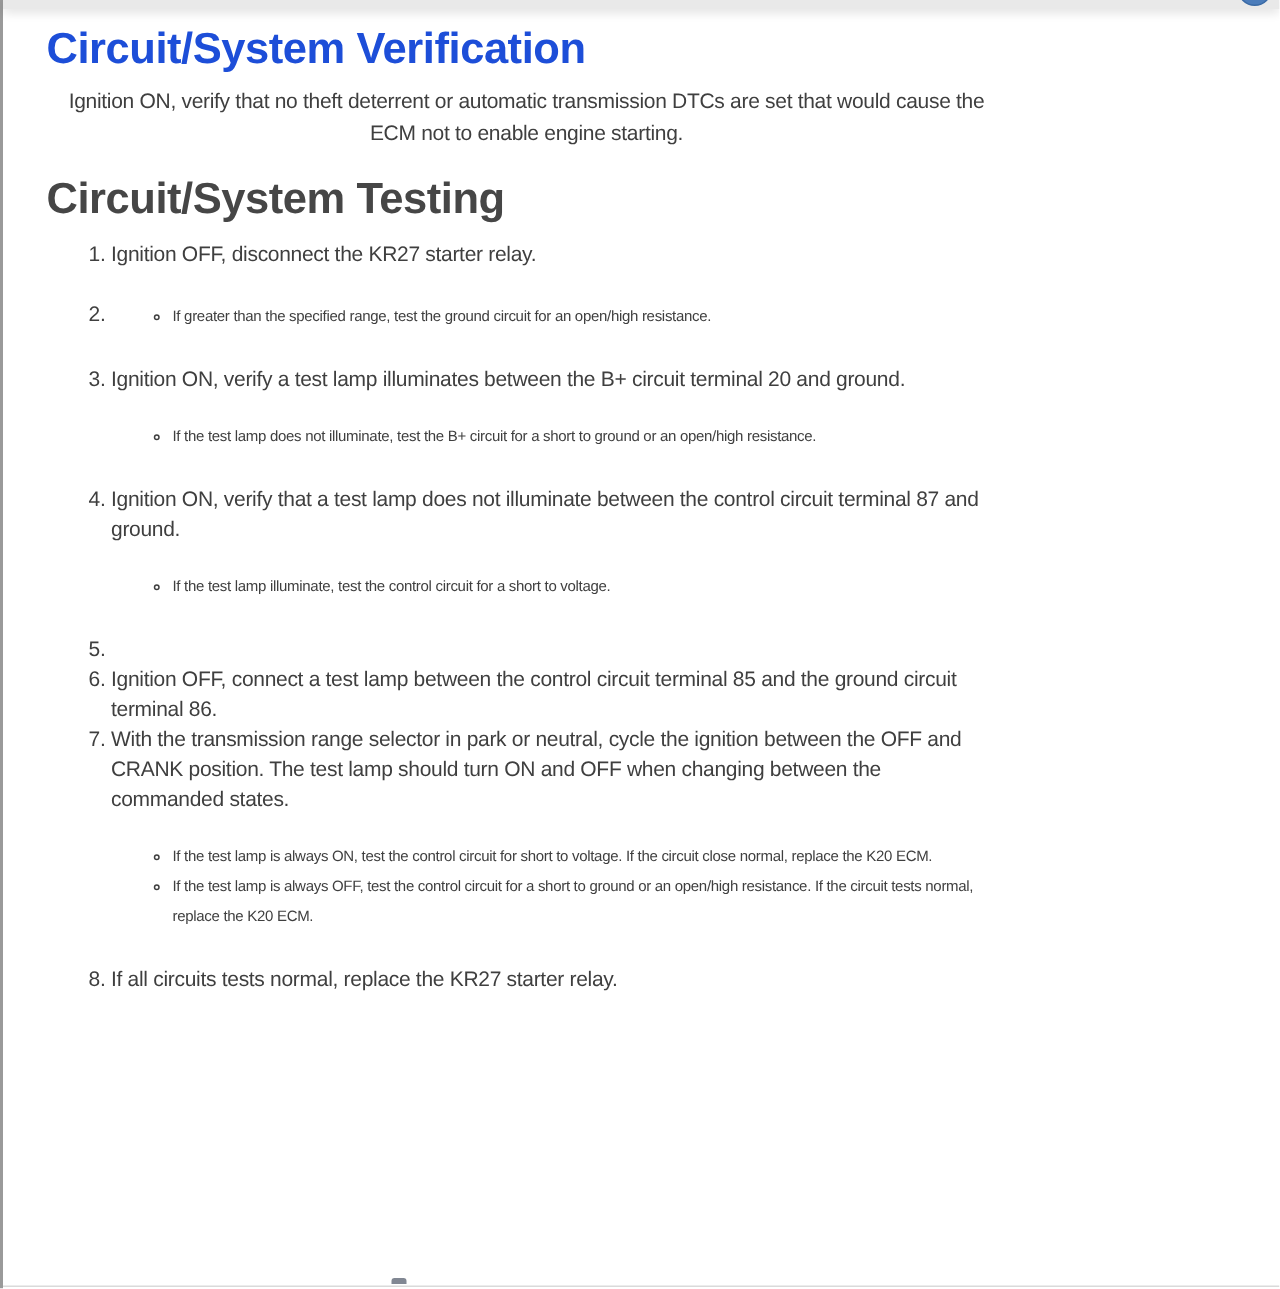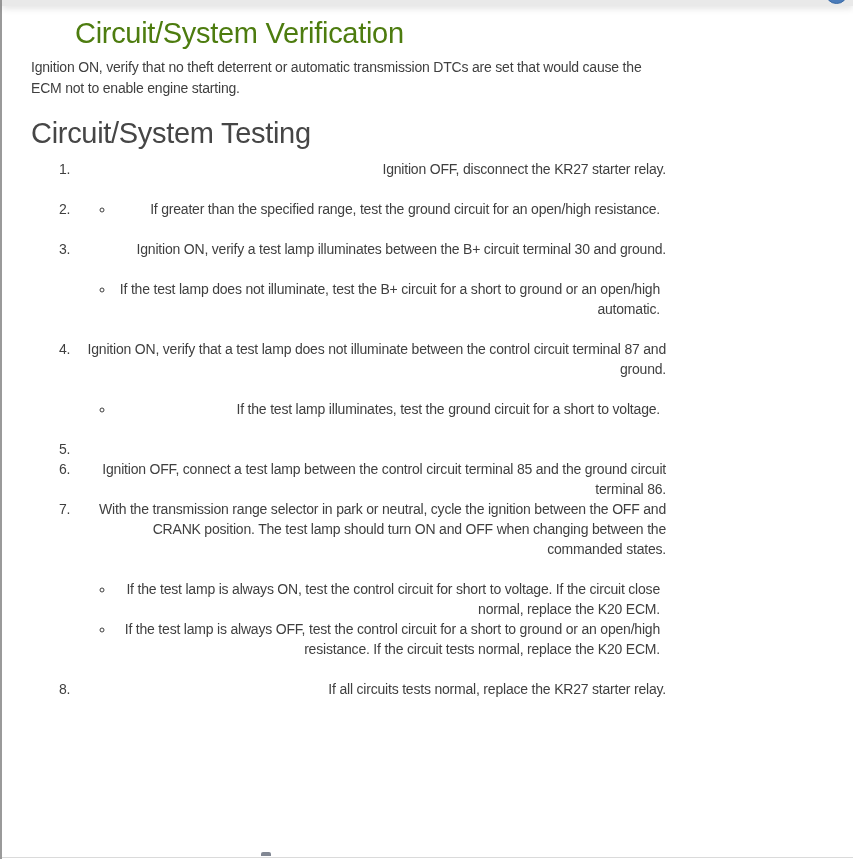--- a/index.html
+++ b/index.html
@@ -37,59 +37,58 @@
     cursor: pointer;
   }
   .content {
     position: relative;
     padding: 16px 0 0 29px;
     z-index: 1;
   }
   h1.section-title {
     font-size: 29px;
     line-height: 34px;
-    font-weight: 400;
-    color: #4d7c0f;
+    font-weight: 700;
+    color: #1d4ed8;
     letter-spacing: -0.3px;
-    margin-left: 44px;
   }
   p.intro {
     margin-top: 7px;
     width: 640px;
     font-size: 14px;
     line-height: 21px;
     letter-spacing: -0.2px;
+    text-align: center;
   }
   h2.section-title {
     margin-top: 17px;
     font-size: 29px;
     line-height: 34px;
-    font-weight: 400;
+    font-weight: 700;
     color: #464646;
     letter-spacing: -0.3px;
   }
   ol.steps {
     margin-top: 9px;
     padding-left: 43px;
     list-style: decimal;
   }
   ol.steps > li {
     font-size: 14px;
     line-height: 20px;
     letter-spacing: -0.2px;
     width: 592px;
-    text-align: right;
   }
   ul.substeps {
     margin: 20px 0 20px 0;
     padding-left: 41px;
     list-style: circle;
   }
   ul.substeps > li {
-    font-size: 14px;
+    font-size: 10px;
     line-height: 20px;
     letter-spacing: -0.2px;
     width: 545px;
   }
   .bottom-divider {
     position: absolute;
     left: 0; right: 0;
     top: 857px;
     height: 1px;
     background: #dadada;
@@ -128,30 +127,30 @@
         <span>Ignition OFF, disconnect the KR27 starter relay.</span>
       </li>
 
       <li>
         <ul class="substeps">
           <li>If greater than the specified range, test the ground circuit for an open/high resistance.</li>
         </ul>
       </li>
 
       <li>
-        <span>Ignition ON, verify a test lamp illuminates between the B+ circuit terminal 30 and ground.</span>
+        <span>Ignition ON, verify a test lamp illuminates between the B+ circuit terminal 20 and ground.</span>
         <ul class="substeps">
-          <li>If the test lamp does not illuminate, test the B+ circuit for a short to ground or an open/high automatic.</li>
+          <li>If the test lamp does not illuminate, test the B+ circuit for a short to ground or an open/high resistance.</li>
         </ul>
       </li>
 
       <li>
         <span>Ignition ON, verify that a test lamp does not illuminate between the control circuit terminal 87 and ground.</span>
         <ul class="substeps">
-          <li>If the test lamp illuminates, test the ground circuit for a short to voltage.</li>
+          <li>If the test lamp illuminate, test the control circuit for a short to voltage.</li>
         </ul>
       </li>
 
       <li>
       </li>
 
       <li>
         <span>Ignition OFF, connect a test lamp between the control circuit terminal 85 and the ground circuit terminal 86.</span>
       </li>
 

